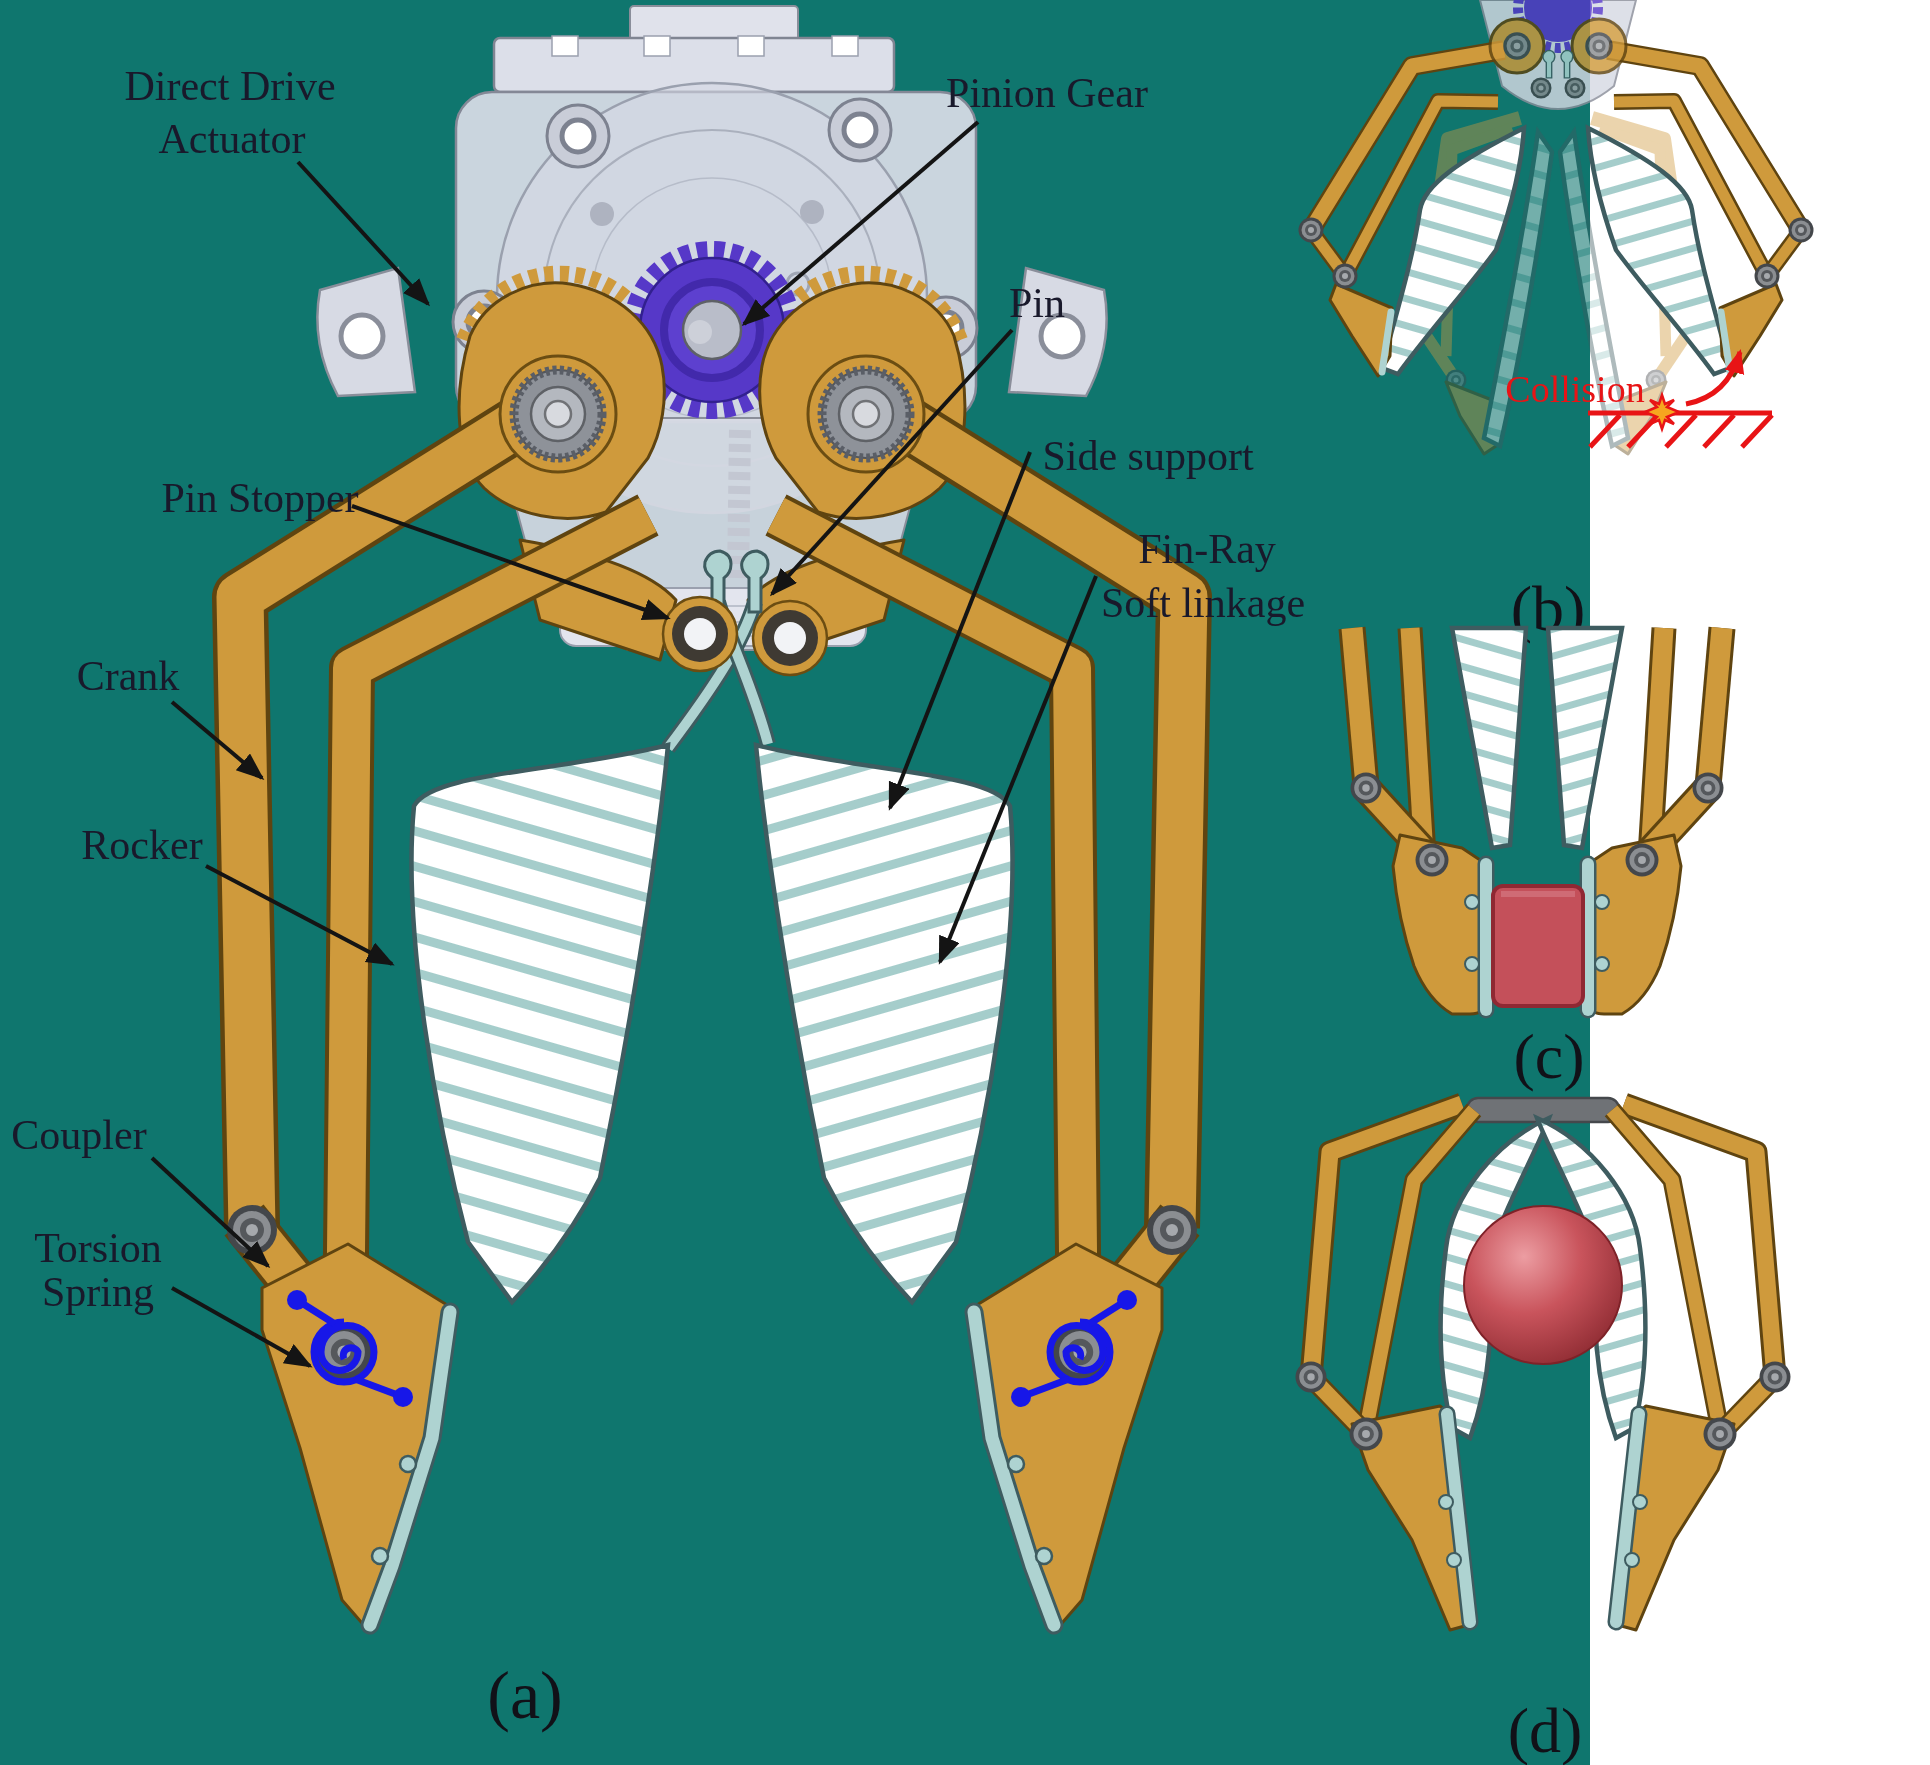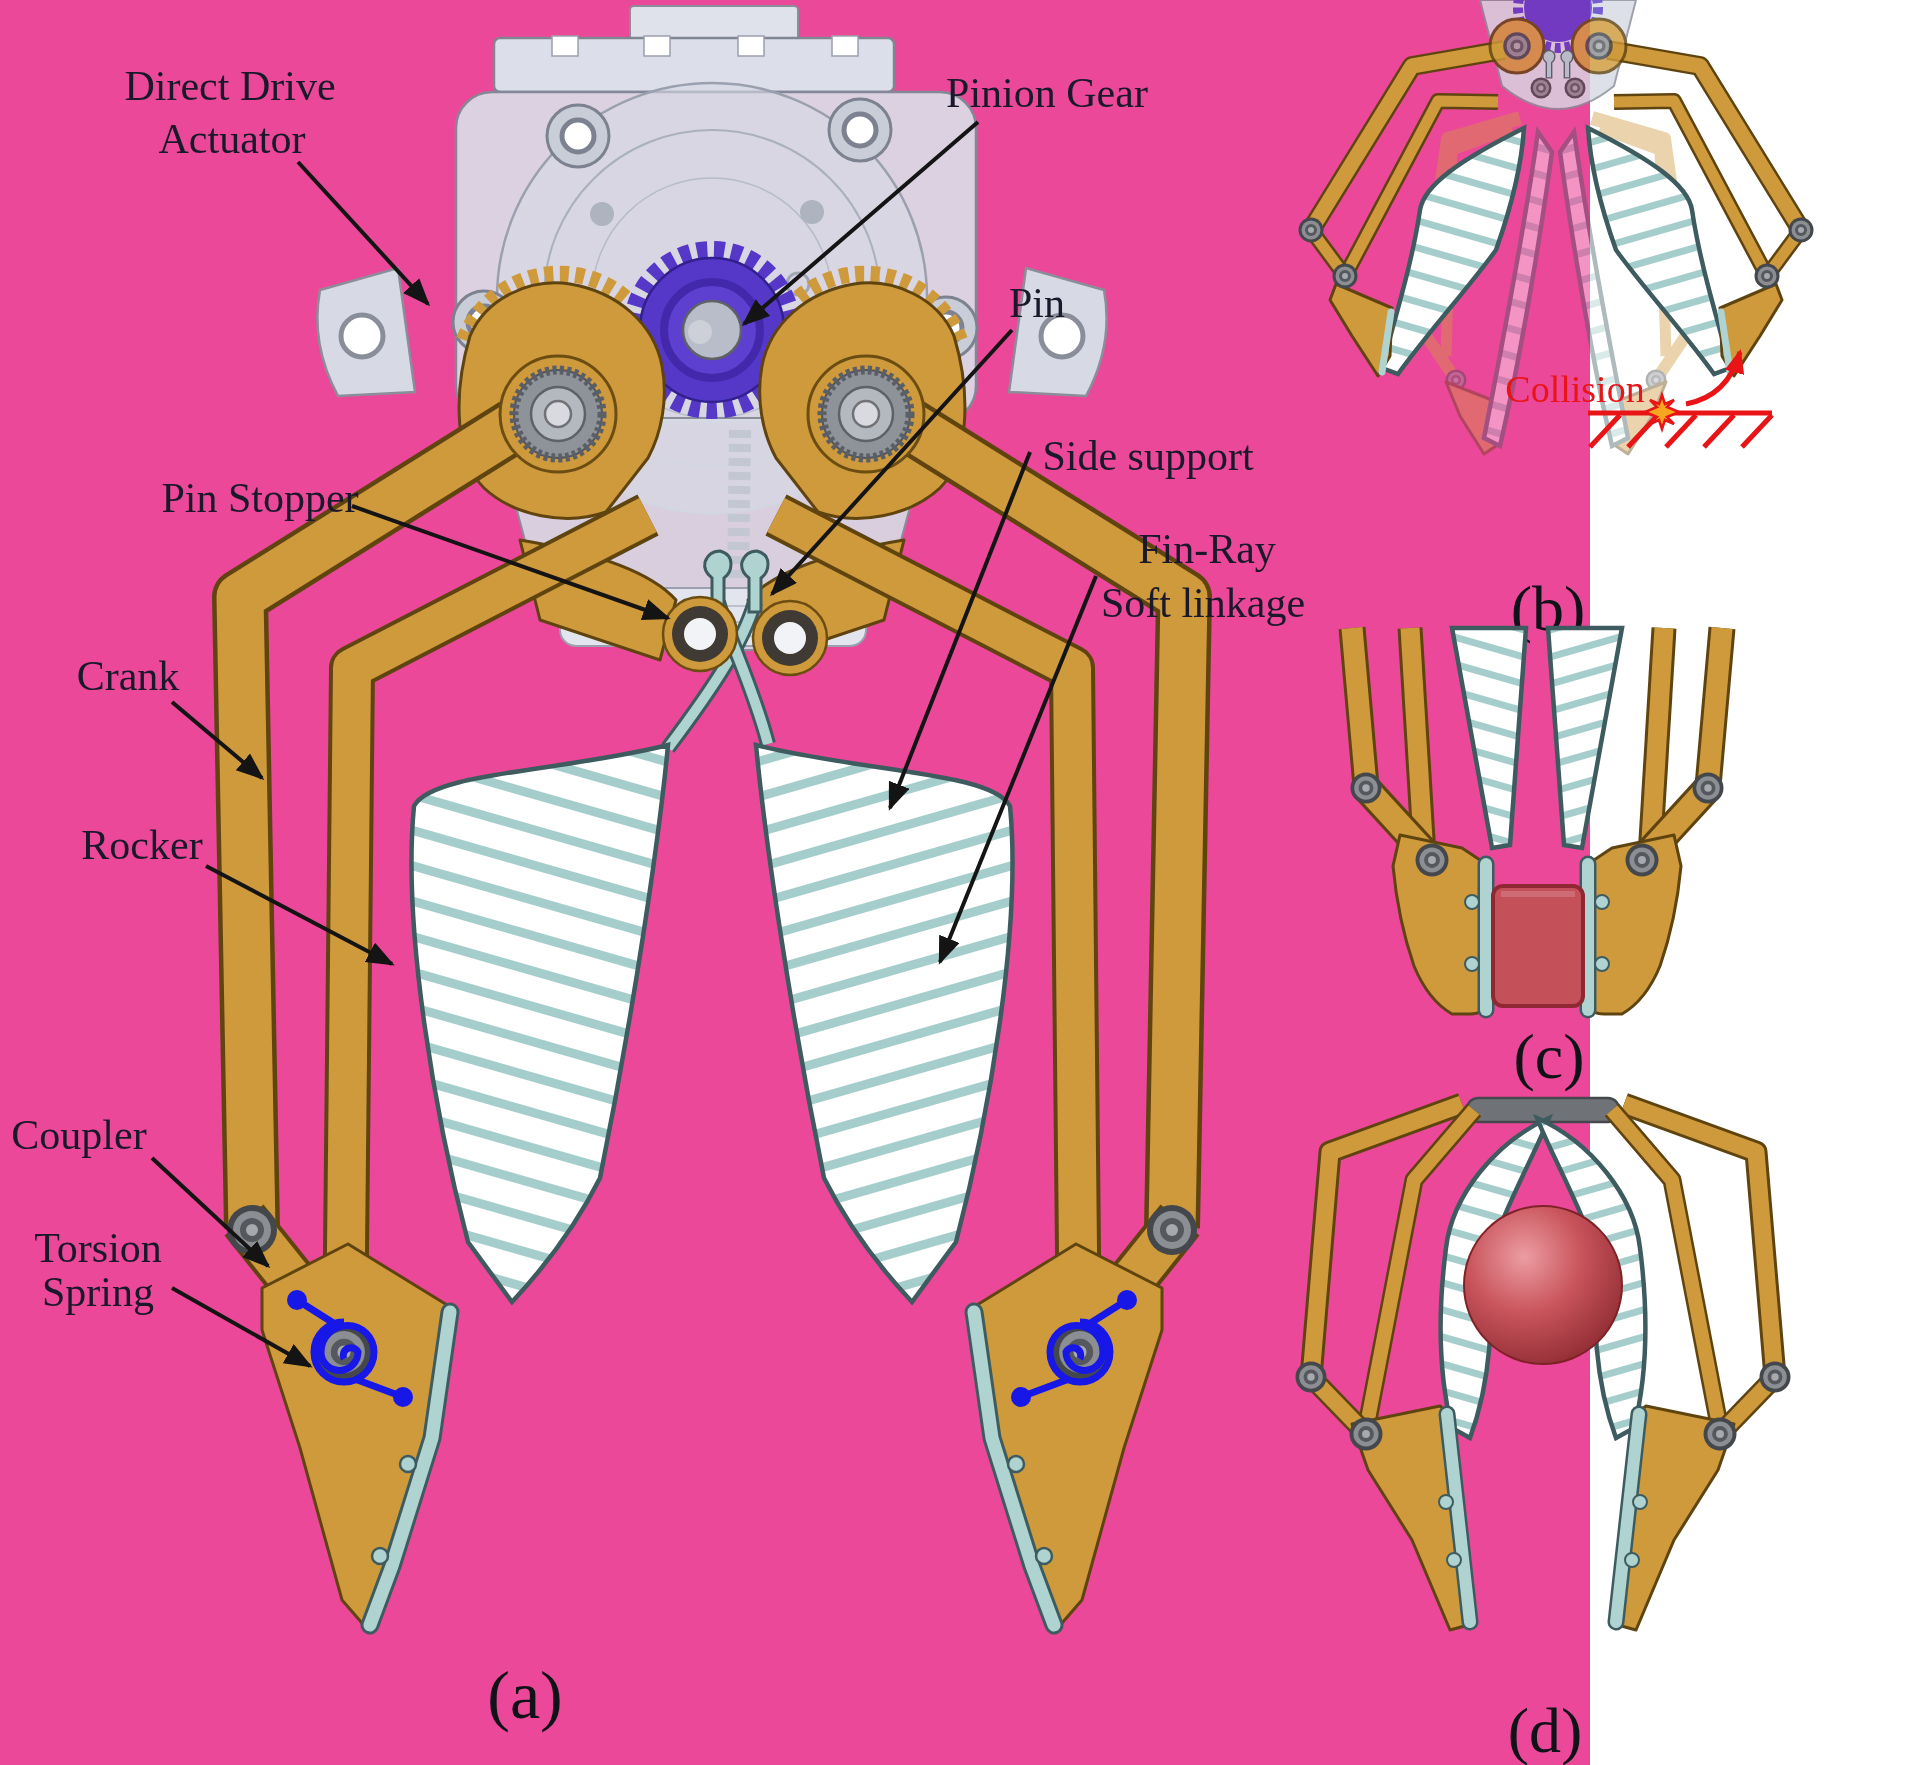--- a/index.html
+++ b/index.html
@@ -1,16 +1,16 @@
 <!DOCTYPE html>
 <html><head>
 <meta charset="utf-8">
 <style>
   html,body{margin:0;padding:0;background:#ffffff;}
-  #stage{width:1590px;height:1765px;position:relative;background:#ec4899;}
+  #stage{width:1590px;height:1765px;position:relative;background:#0f766e;}
   svg{display:block;}
   text{font-family:"Liberation Serif","DejaVu Serif",serif;}
   .lbl{font-size:42px;fill:#19192b;}
   .cap{font-size:64px;fill:#111118;}
   .capA{font-size:68px;fill:#111118;}
   .red{fill:#e81416;font-size:38px;}
   .o{fill:none;stroke:#5f4410;stroke-linejoin:round;stroke-linecap:butt;}
   .g{fill:none;stroke:#cf9a3c;stroke-linejoin:round;stroke-linecap:butt;}
   .gf{fill:#cf9a3c;stroke:#5f4410;stroke-width:3;stroke-linejoin:round;}
   .tealw{fill:#ffffff;}

